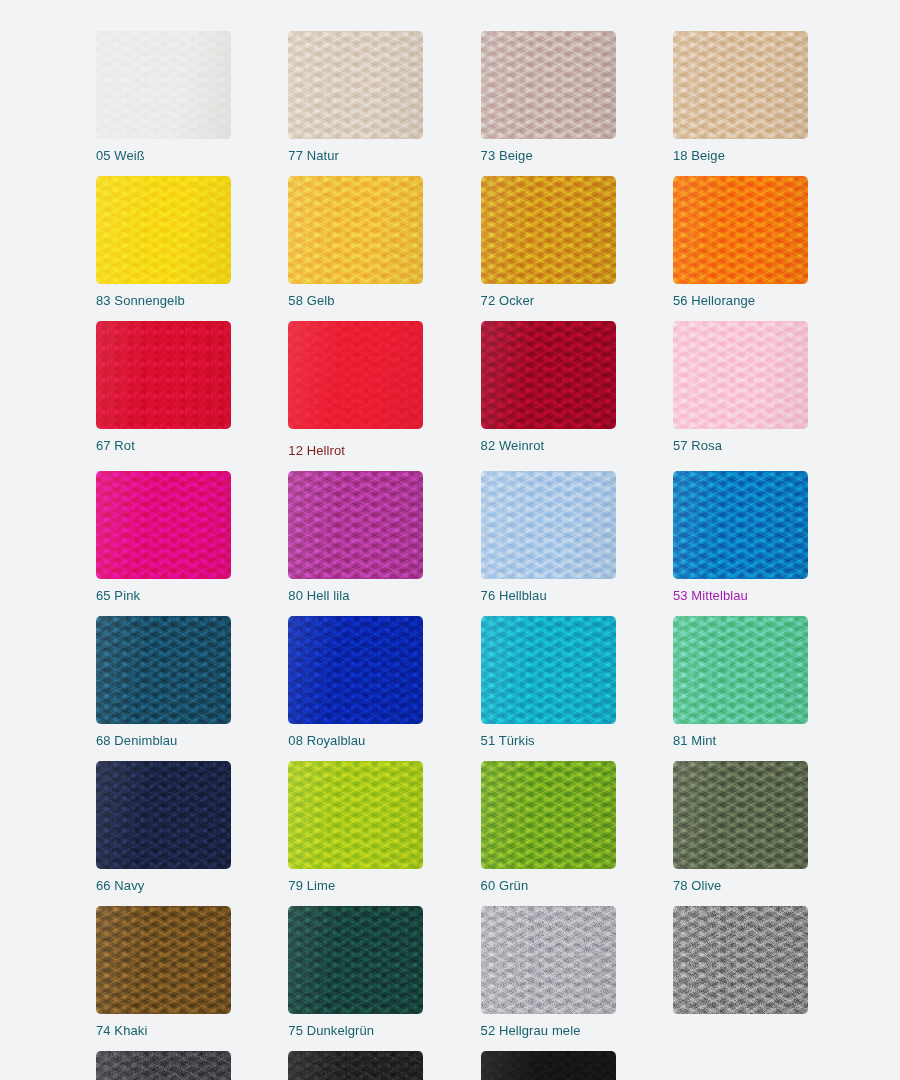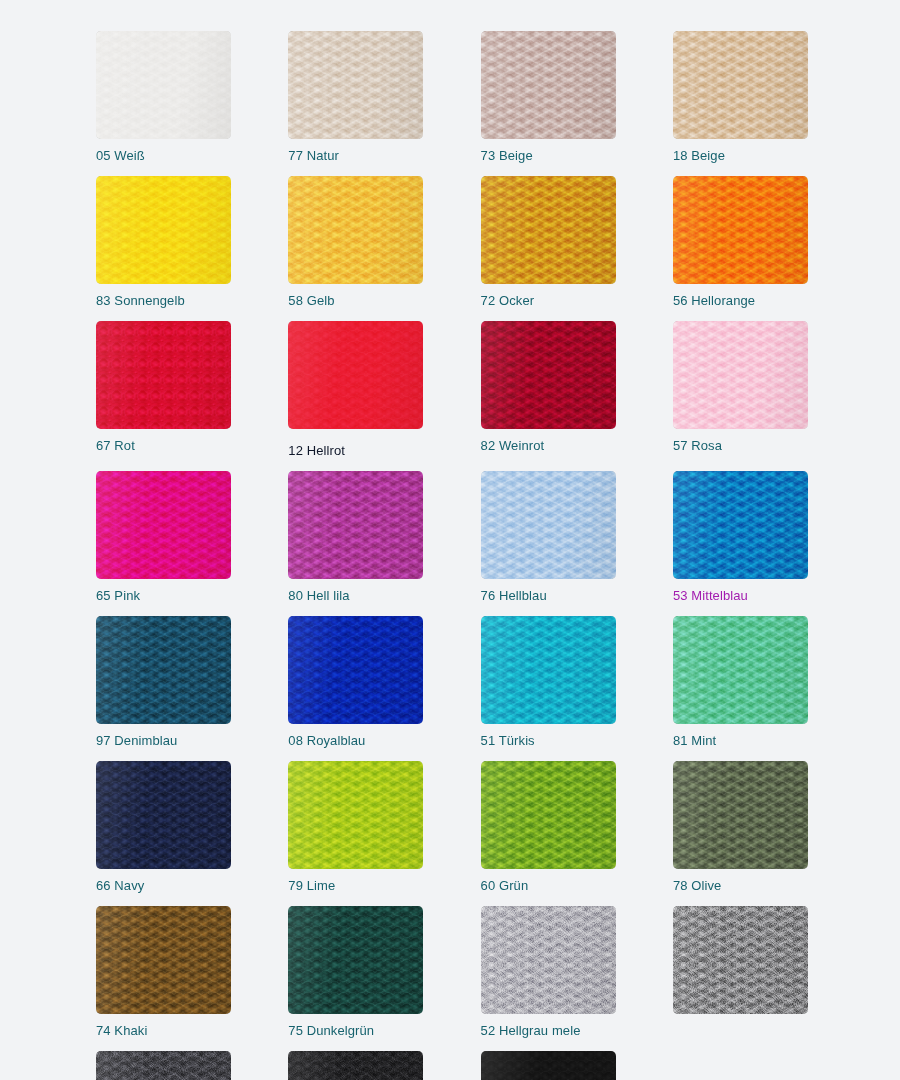--- a/index.html
+++ b/index.html
@@ -256,21 +256,21 @@
       </div>
       <div class="swatch-label" style="color: rgb(23, 98, 110);">67 Rot</div>
     </div>
     <div class="swatch-cell">
       <div class="chip tex-soft">
         <div class="chip-base" style="background: rgb(235, 27, 48);"></div>
         <div class="knit"></div>
         <div class="knit-soft"></div>
         <div class="sheen"></div>
       </div>
-      <div class="swatch-label" style="color: #0f172a; margin-top: 14px;">12 Hellrot</div>
+      <div class="swatch-label" style="color: #7f1d1d; margin-top: 14px;">12 Hellrot</div>
     </div>
     <div class="swatch-cell">
       <div class="chip tex-normal">
         <div class="chip-base" style="background: rgb(156, 6, 34);"></div>
         <div class="knit"></div>
         <div class="knit-soft"></div>
         <div class="sheen"></div>
       </div>
       <div class="swatch-label" style="color: rgb(23, 98, 110);">82 Weinrot</div>
     </div>
@@ -319,21 +319,21 @@
       </div>
       <div class="swatch-label" style="color: #a21caf;">53 Mittelblau</div>
     </div>
     <div class="swatch-cell">
       <div class="chip tex-strong">
         <div class="chip-base" style="background: rgb(22, 71, 95);"></div>
         <div class="knit"></div>
         <div class="knit-soft"></div>
         <div class="sheen"></div>
       </div>
-      <div class="swatch-label" style="color: rgb(23, 98, 110);">97 Denimblau</div>
+      <div class="swatch-label" style="color: rgb(23, 98, 110);">68 Denimblau</div>
     </div>
     <div class="swatch-cell">
       <div class="chip tex-strong">
         <div class="chip-base" style="background: rgb(8, 34, 168);"></div>
         <div class="knit"></div>
         <div class="knit-soft"></div>
         <div class="sheen"></div>
       </div>
       <div class="swatch-label" style="color: rgb(23, 98, 110);">08 Royalblau</div>
     </div>

